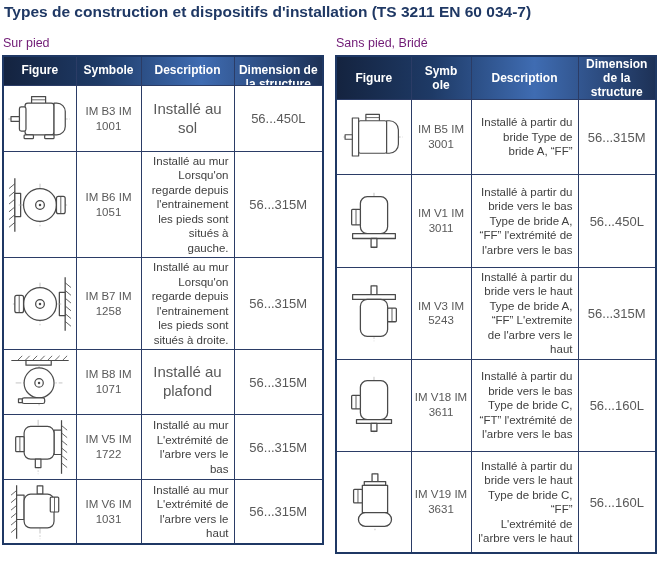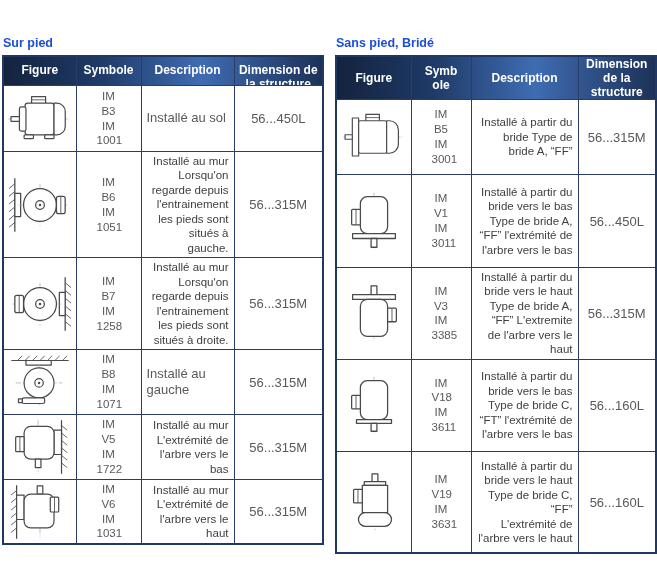--- a/index.html
+++ b/index.html
@@ -1,53 +1,54 @@
 <!DOCTYPE html>
 <html><head>
 <meta charset="utf-8">
 <style>
   html,body{margin:0;padding:0;background:#fff;}
   #page{position:relative;width:657px;height:586px;overflow:hidden;background:#fff;
         font-family:"Liberation Sans",sans-serif;}
   .title{position:absolute;left:4px;top:3px;font-size:15.5px;font-weight:bold;color:#1f3864;}
-  .section-label{position:absolute;top:36px;font-size:12.5px;font-weight:bold;color:#1d4ed8;}
+  .section-label{position:absolute;top:36px;font-size:12.5px;font-weight:normal;color:#701a75;}
   #lbl-left{left:3px;}
   #lbl-right{left:336px;}
 
   table.t{position:absolute;border-collapse:collapse;table-layout:fixed;background:#fff;}
   #t-left{left:2px;top:55px;width:320px;}
   #t-right{left:335px;top:55px;width:320px;}
   .t td,.t th{border:1px solid #2b3c66;padding:0;box-sizing:border-box;}
   .t{border:2px solid #1f3864;}
   .t thead tr{background:linear-gradient(90deg,#14233f 0%,#1e3a66 30%,#3f6cb2 62%,#1d3156 100%);}
   .t th{color:#fff;font-weight:bold;font-size:12px;vertical-align:top;}
   .thw{line-height:14px;padding-top:6px;}
   #t-left .thw{height:22px;overflow:hidden;}
   #t-right th{vertical-align:middle;}
   #t-right .thw{padding-top:0;}
   .thw.brk{word-break:break-all;width:36px;margin:0 auto;}
 
   td.fig{text-align:center;vertical-align:middle;background:#fff;}
-  td.sym{text-align:center;vertical-align:middle;color:#595959;font-size:11.5px;line-height:1.3;padding:1px 20px;}
+  td.sym{text-align:center;vertical-align:middle;color:#595959;font-size:11.5px;line-height:1.3;padding:1px 3px;}
   td.desc{color:#404040;font-size:11.5px;line-height:1.26;padding:2px 5px;vertical-align:middle;text-align:right;white-space:pre-line;}
-  td.desc.ctr{text-align:left;color:#595959;font-size:13px;}
+  td.desc.ctr{text-align:center;color:#595959;font-size:15px;}
   td.dim{text-align:center;vertical-align:middle;color:#595959;font-size:13px;}
 
   svg.figsvg{display:block;margin:0 auto;}
   .ln{fill:none;stroke:#4a4a4a;stroke-width:1.3;stroke-linejoin:round;stroke-linecap:square;}
   .fw{fill:#fff;stroke:#4a4a4a;stroke-width:1.3;stroke-linejoin:round;}
   .thin{fill:none;stroke:#4a4a4a;stroke-width:0.9;}
   .cl{fill:none;stroke:#b0b0b0;stroke-width:0.8;stroke-dasharray:6 2 1.5 2;}
   .dot{fill:#4a4a4a;stroke:none;}
 </style>
 </head>
 <body>
 
 <div id="page">
 
+  <div class="title">Types de construction et dispositifs d'installation (TS 3211 EN 60 034-7)</div>
   <div class="section-label" id="lbl-left">Sur pied</div>
   <div class="section-label" id="lbl-right">Sans pied, Bridé</div>
 
   <table class="t" id="t-left">
     <colgroup>
         <col style="width:73px">
         <col style="width:65px">
         <col style="width:93px">
         <col style="width:89px">
       </colgroup>
@@ -133,21 +134,21 @@
             <line class="cl" x1="10" y1="32" x2="60" y2="32"></line>
               <line class="cl" x1="35" y1="12" x2="35" y2="56"></line>
             <circle class="fw" cx="35" cy="32" r="16"></circle>
             <circle class="fw" cx="35" cy="32" r="4.5"></circle>
               <circle class="dot" cx="35" cy="32" r="1.3"></circle>
             <rect class="fw" x="17" y="48" width="24" height="6" rx="2"></rect>
               <rect class="fw" x="13" y="49" width="4" height="4"></rect>
           </svg>
         </td>
         <td class="sym">IM B8 IM 1071</td>
-        <td class="desc ctr">Installé au gauche</td>
+        <td class="desc ctr">Installé au plafond</td>
         <td class="dim">56...315M</td>
       </tr>
       <tr style="height:65px">
         <td class="fig">
           <svg class="figsvg" width="70" height="58" viewBox="0 0 72 62">
             <line class="ln" x1="59" y1="3" x2="59" y2="59"></line>
             <path class="thin" d="M59 8 l6 5 M59 16 l6 5 M59 24 l6 5 M59 32 l6 5 M59 40 l6 5 M59 48 l6 5"></path>
             <line class="cl" x1="34" y1="2" x2="34" y2="60"></line>
             <rect class="fw" x="51" y="13" width="8" height="26"></rect>
             <rect class="fw" x="19" y="9" width="32" height="35" rx="7"></rect>
@@ -239,21 +240,21 @@
         <td class="fig">
           <svg class="figsvg" width="70" height="62" viewBox="0 0 72 62">
             <line class="cl" x1="36" y1="2" x2="36" y2="60"></line>
             <rect class="fw" x="33" y="3" width="6" height="9"></rect>
             <rect class="fw" x="14" y="12" width="44" height="5"></rect>
             <rect class="fw" x="22" y="17" width="28" height="38" rx="7"></rect>
             <rect class="fw" x="50" y="26" width="9" height="14" rx="1"></rect>
               <line class="thin" x1="54.5" y1="26" x2="54.5" y2="40"></line>
           </svg>
         </td>
-        <td class="sym">IM V3 IM 3385</td>
+        <td class="sym">IM V3 IM 5243</td>
         <td class="desc">Installé à partir du bride vers le haut Type de bride A, “FF” L'extremite de l'arbre vers le haut</td>
         <td class="dim">56...315M</td>
       </tr>
       <tr style="height:92px">
         <td class="fig">
           <svg class="figsvg" width="70" height="62" viewBox="0 0 72 62">
             <line class="cl" x1="36" y1="2" x2="36" y2="60"></line>
             <rect class="fw" x="22" y="6" width="28" height="40" rx="7"></rect>
             <rect class="fw" x="18" y="46" width="36" height="4"></rect>
             <rect class="fw" x="33" y="50" width="6" height="8"></rect>

